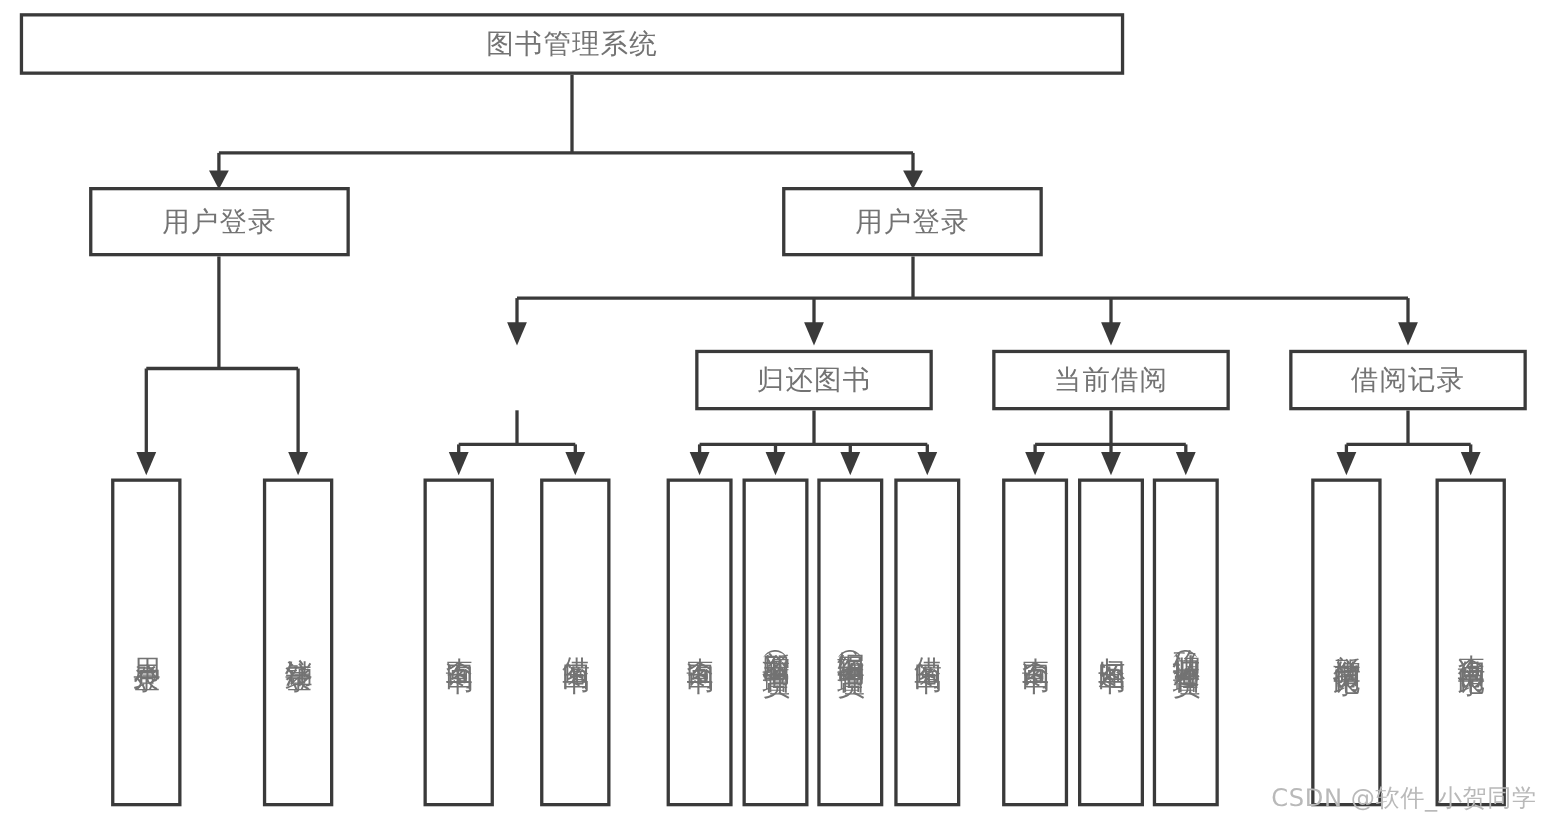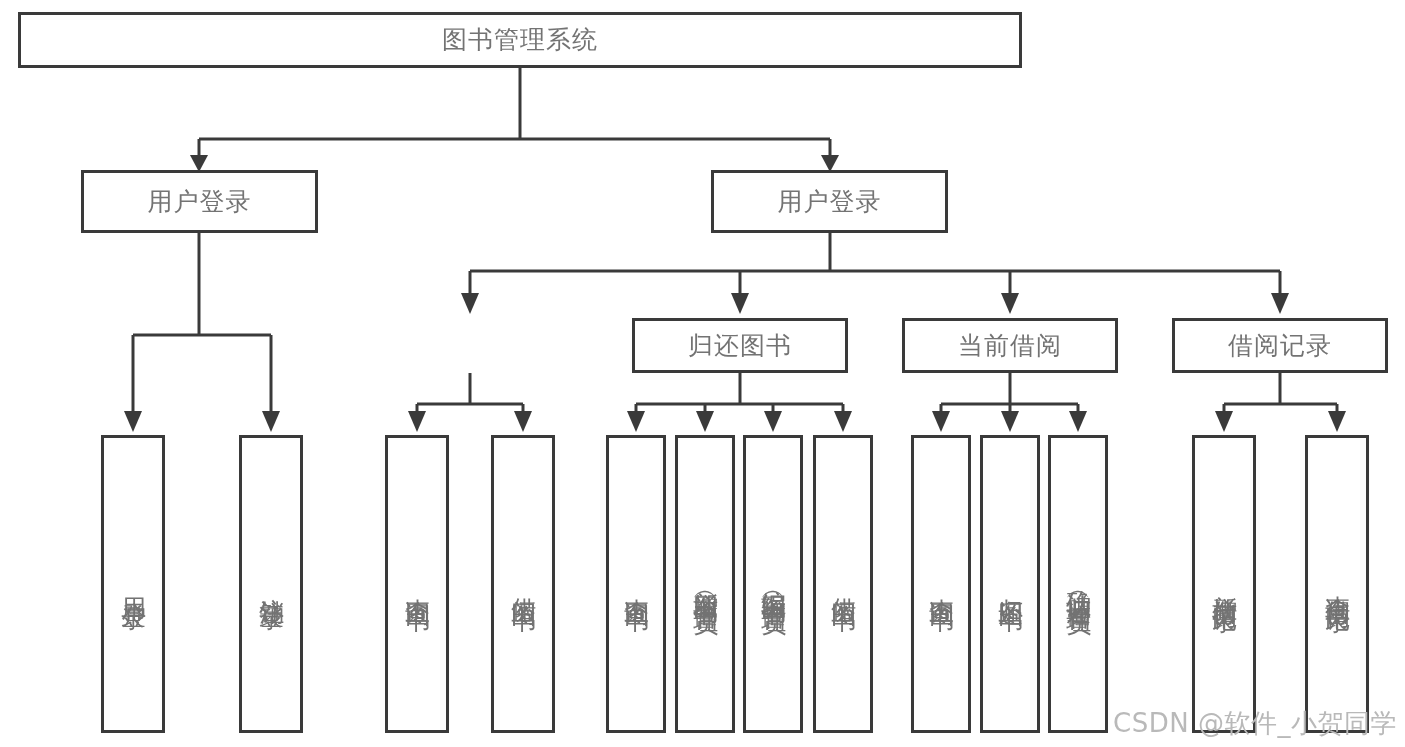--- a/index.html
+++ b/index.html
@@ -72,21 +72,21 @@
     line-height: 1.05;
     letter-spacing: 3px;
     white-space: pre;
   }
   
   #watermark {
     position: absolute;
     right: 8px;
     bottom: 6px;
     z-index: 5;
-    font-size: 26px;
+    font-size: 22px;
     color: #b9b9b9;
     letter-spacing: 0.5px;
     font-family: "DejaVu Sans", "Liberation Sans", sans-serif;
     white-space: nowrap;
   }
 </style>
 </head>
 <body>
 
 <div id="canvas">

